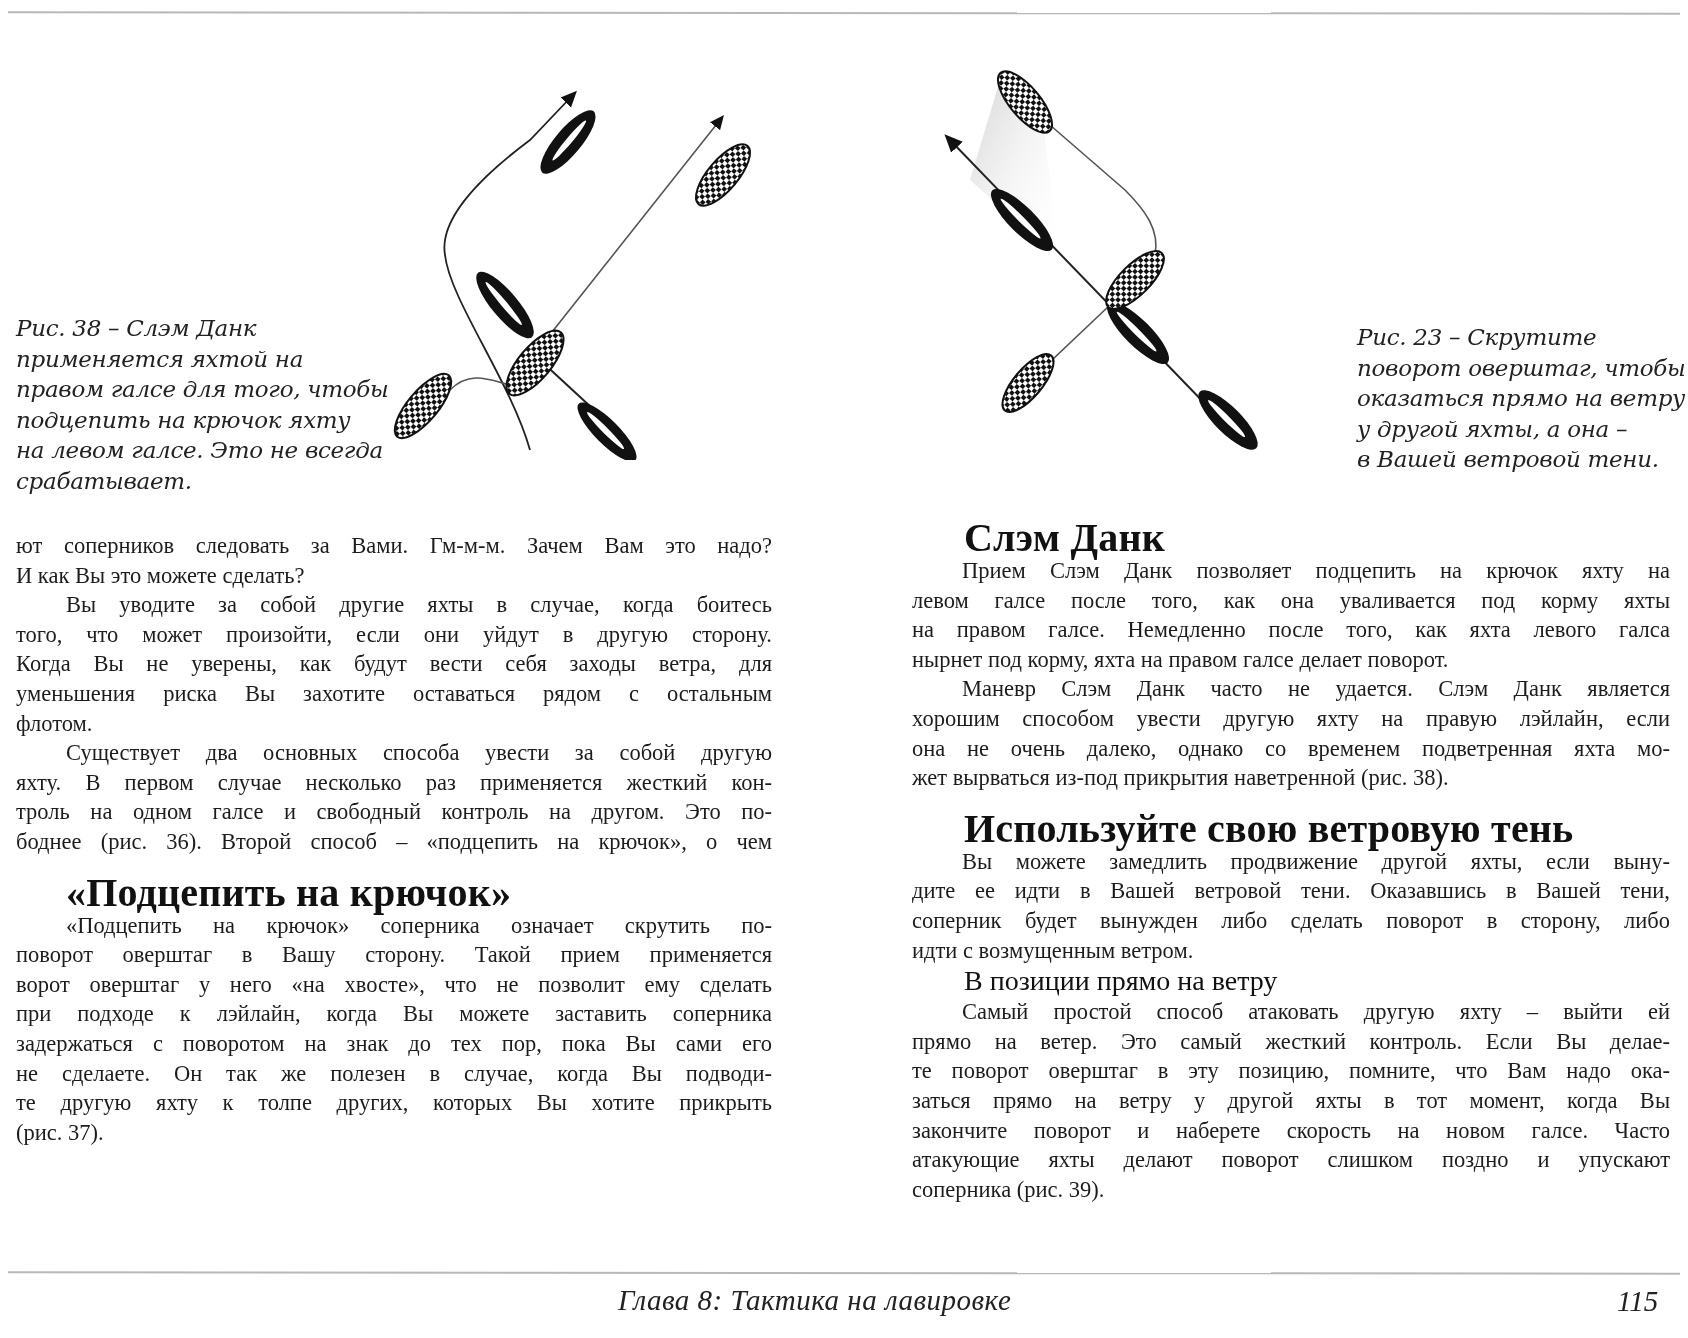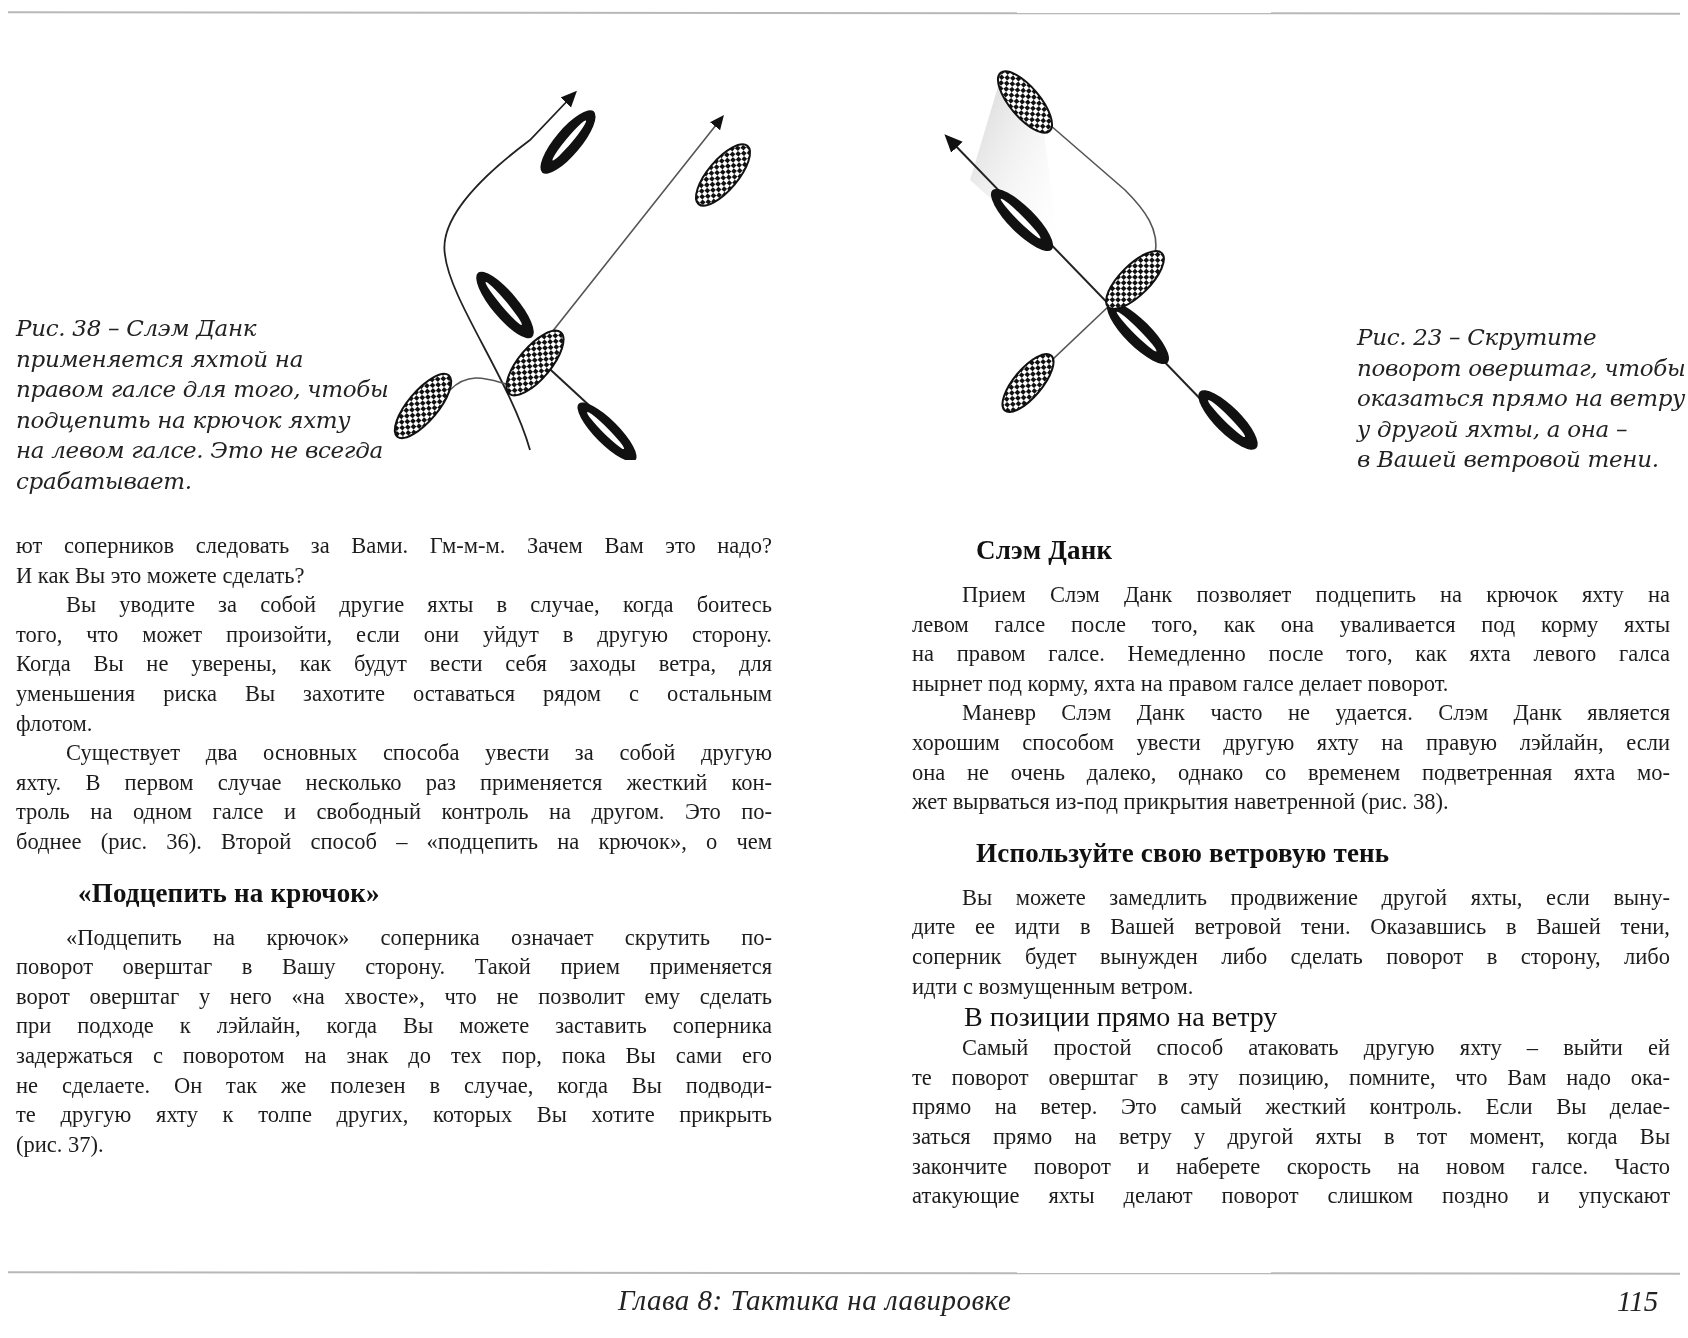--- a/index.html
+++ b/index.html
@@ -25,22 +25,22 @@
 
   .col { position: absolute; font-size: 22.5px; line-height: 29.6px; text-align: justify; }
   .col-left { left: 16px; top: 531px; width: 756px; }
   .col-right { left: 912px; top: 520px; width: 758px; }
   .col p { margin: 0; }
   .col .line { display: block; white-space: nowrap; text-align-last: justify; }
   .col .line.last { text-align-last: left; }
   .indent { padding-left: 50px; }
 
   h2 {
-    margin: 12px; font-family: "Liberation Serif", serif; font-weight: bold;
-    font-size: 27px; line-height: 36px; color: #111; letter-spacing: 0.2px;
+    margin: 0; font-family: "Liberation Serif", serif; font-weight: bold;
+    font-size: 40px; line-height: 36px; color: #111; letter-spacing: 0.2px;
   }
   h3 { margin: 0; font-weight: normal; font-size: 28px; line-height: 32px; color: #111; }
   .h-indent { padding-left: 50px; }
 
   .footer-title {
     position: absolute; left: 618px; top: 1284px; font-style: italic; font-size: 29px;
     color: #222; letter-spacing: 0.5px;
   }
   .footer-page {
     position: absolute; left: 1617px; top: 1285px; font-style: italic; font-size: 29px; color: #222;
@@ -208,23 +208,24 @@
   <h2 class="h-indent" style="margin-top:18px;padding-left:52px;">Используйте свою ветровую тень</h2>
   <p>
     <span class="line indent">Вы можете замедлить продвижение другой яхты, если выну-</span>
     <span class="line">дите ее идти в Вашей ветровой тени. Оказавшись в Вашей тени,</span>
     <span class="line">соперник будет вынужден либо сделать поворот в сторону, либо</span>
     <span class="line last">идти с возмущенным ветром.</span>
   </p>
   <h3 class="h-indent" style="padding-left:52px;">В позиции прямо на ветру</h3>
   <p>
     <span class="line indent">Самый простой способ атаковать другую яхту – выйти ей</span>
+    <span class="line">прямо на ветер. Это самый жесткий контроль. Если Вы делае-</span>
     <span class="line">те поворот оверштаг в эту позицию, помните, что Вам надо ока-</span>
-    <span class="line">прямо на ветер. Это самый жесткий контроль. Если Вы делае-</span>
     <span class="line">заться прямо на ветру у другой яхты в тот момент, когда Вы</span>
     <span class="line">закончите поворот и наберете скорость на новом галсе. Часто</span>
     <span class="line">атакующие яхты делают поворот слишком поздно и упускают</span>
+    <span class="line last">соперника (рис. 39).</span>
   </p>
 </div>
 
 <div class="rule rule-bottom"></div>
 <div class="footer-title">Глава 8: Тактика на лавировке</div>
 <div class="footer-page">115</div>
 
 </body></html>

